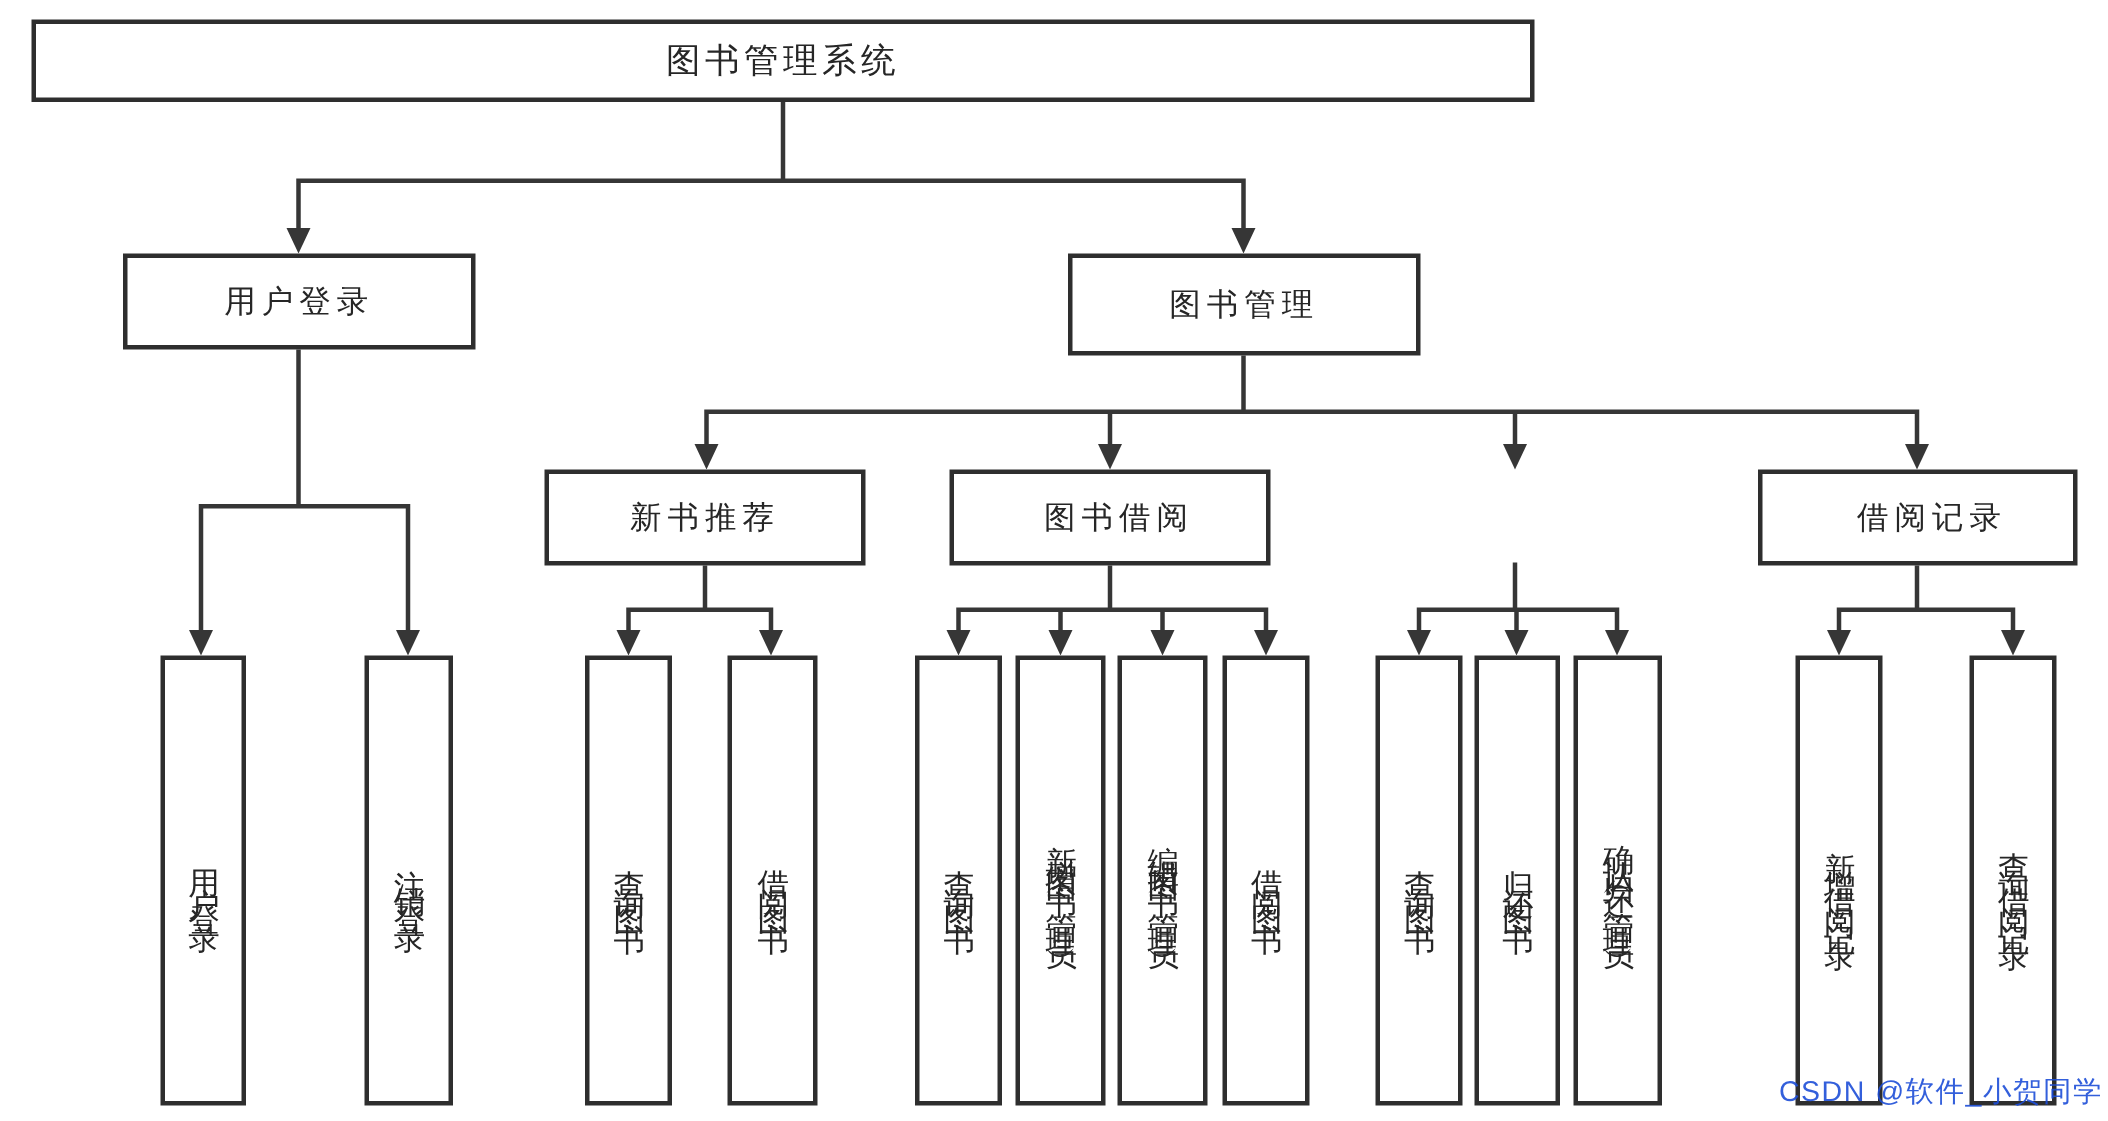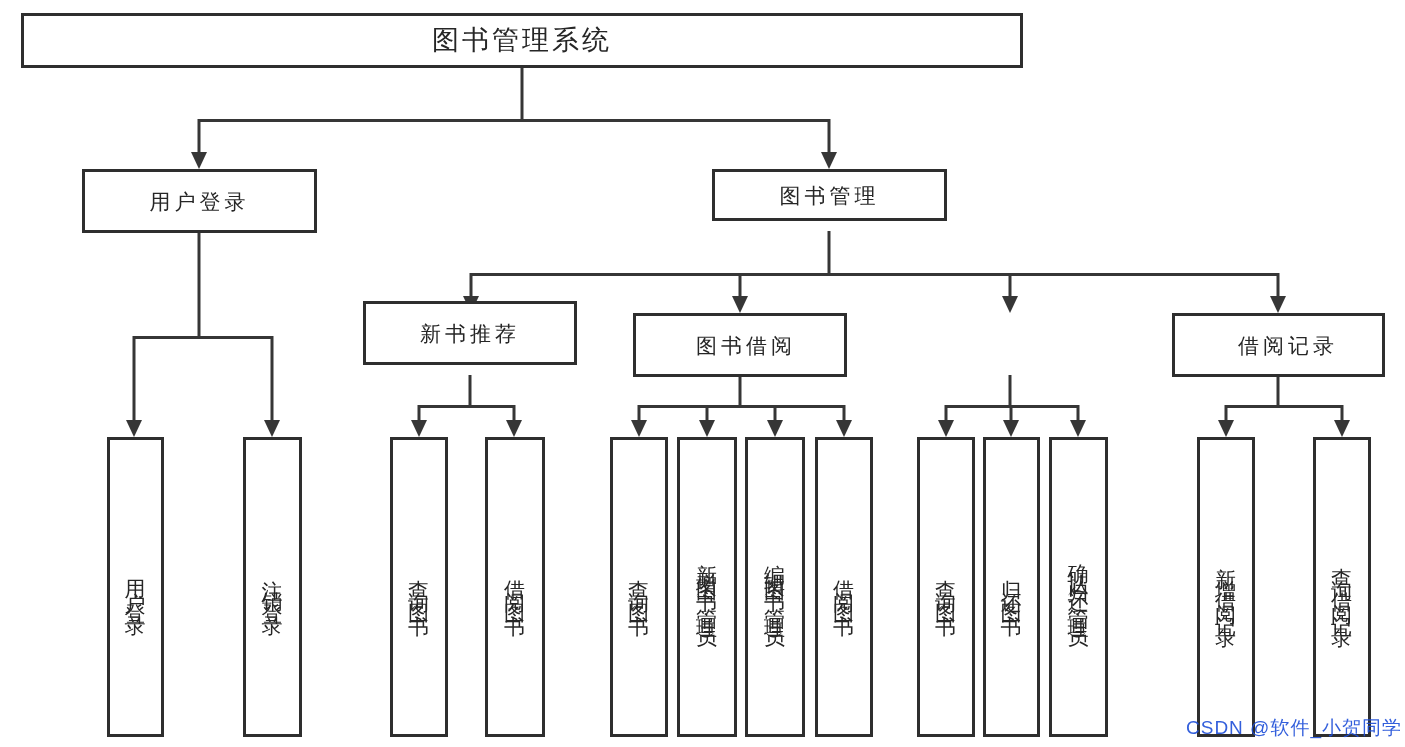--- a/index.html
+++ b/index.html
@@ -26,21 +26,21 @@
     align-items: center;
     justify-content: center;
   }
   .hlabel {
     font-size: 21px;
     letter-spacing: 4px;
     color: #262626;
     white-space: nowrap;
     line-height: 1;
   }
-  .root-label { letter-spacing: 3px; font-size: 27px; }
+  .root-label { letter-spacing: 3px; font-size: 23px; }
   .vlabel {
     writing-mode: vertical-rl;
     text-orientation: mixed;
     font-size: 21px;
     letter-spacing: 12px;
     line-height: 1;
     color: #262626;
     white-space: nowrap;
   }
   .vlabel.long { letter-spacing: 9px; }
@@ -106,25 +106,25 @@
     </g>
   </svg>
 
   <div class="box" style="left:21px; top:13px; width:1002px; height:55px;">
     <span class="hlabel root-label">图书管理系统</span>
   </div>
 
   <div class="box" style="left:82px; top:169px; width:235px; height:64px;">
     <span class="hlabel">用户登录</span>
   </div>
-  <div class="box" style="left:712px; top:169px; width:235px; height:52px;">
+  <div class="box" style="left:712px; top:169px; width:235px; height:68px;">
     <span class="hlabel">图书管理</span>
   </div>
 
-  <div class="box" style="left:363px; top:301px; width:214px; height:64px;text-align:center;">
+  <div class="box" style="left:363px; top:313px; width:214px; height:64px;text-align:center;">
     <span class="hlabel">新书推荐</span>
   </div>
   <div class="box" style="left:633px; top:313px; width:214px; height:64px;padding-left:12px;">
     <span class="hlabel">图书借阅</span>
   </div>
   <div class="box" style="left:1172px; top:313px; width:213px; height:64px;padding-left:19px;">
     <span class="hlabel">借阅记录</span>
   </div>
 
   <div class="box" style="left:107px; top:437px; width:57px; height:300px;">

